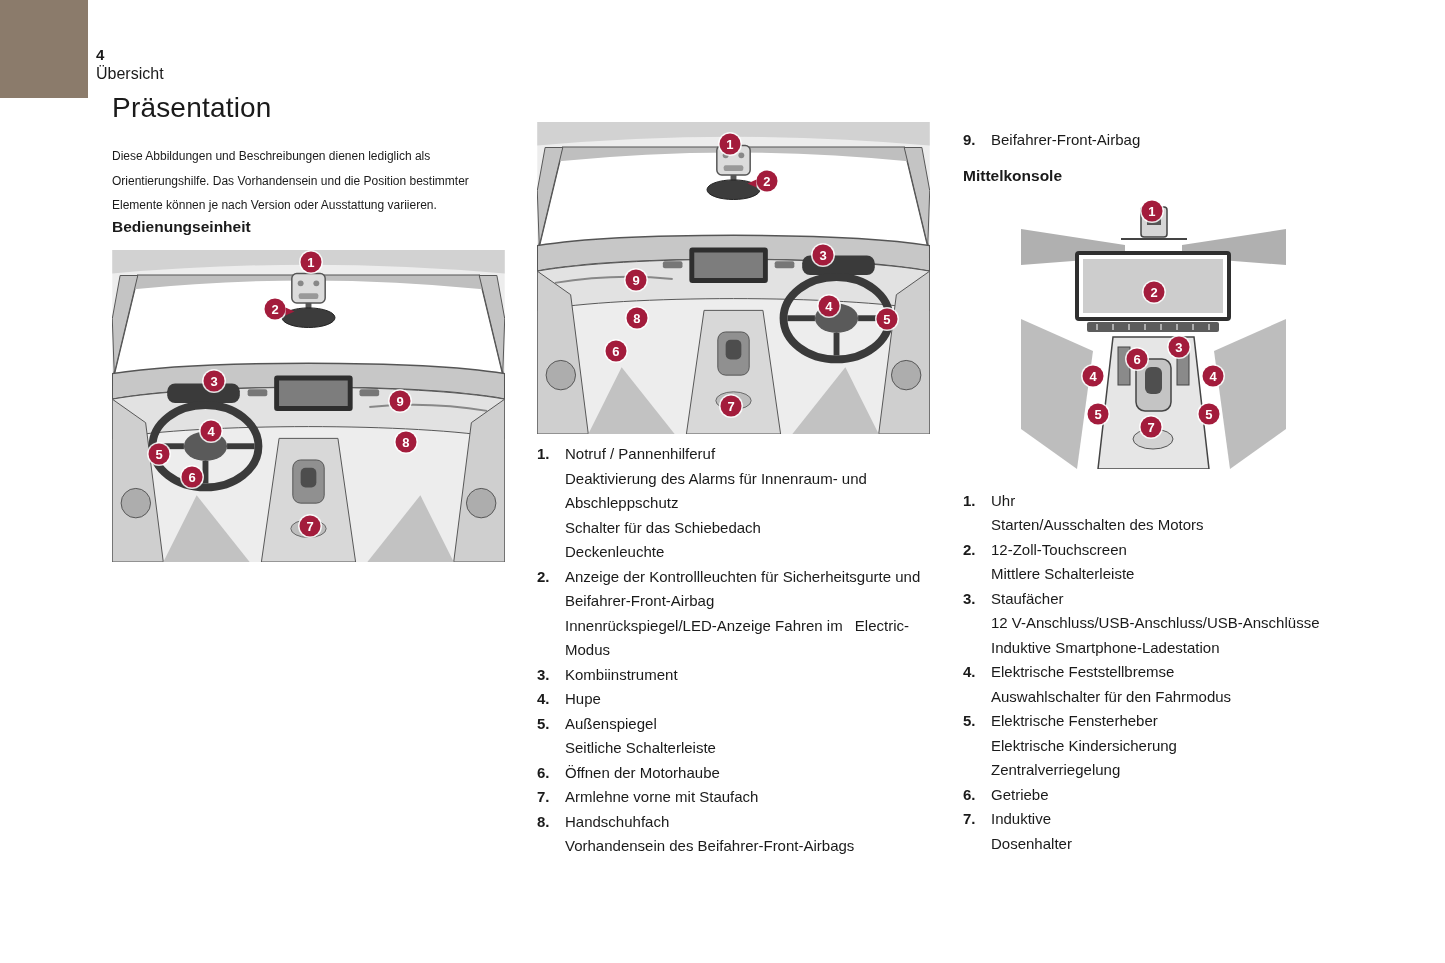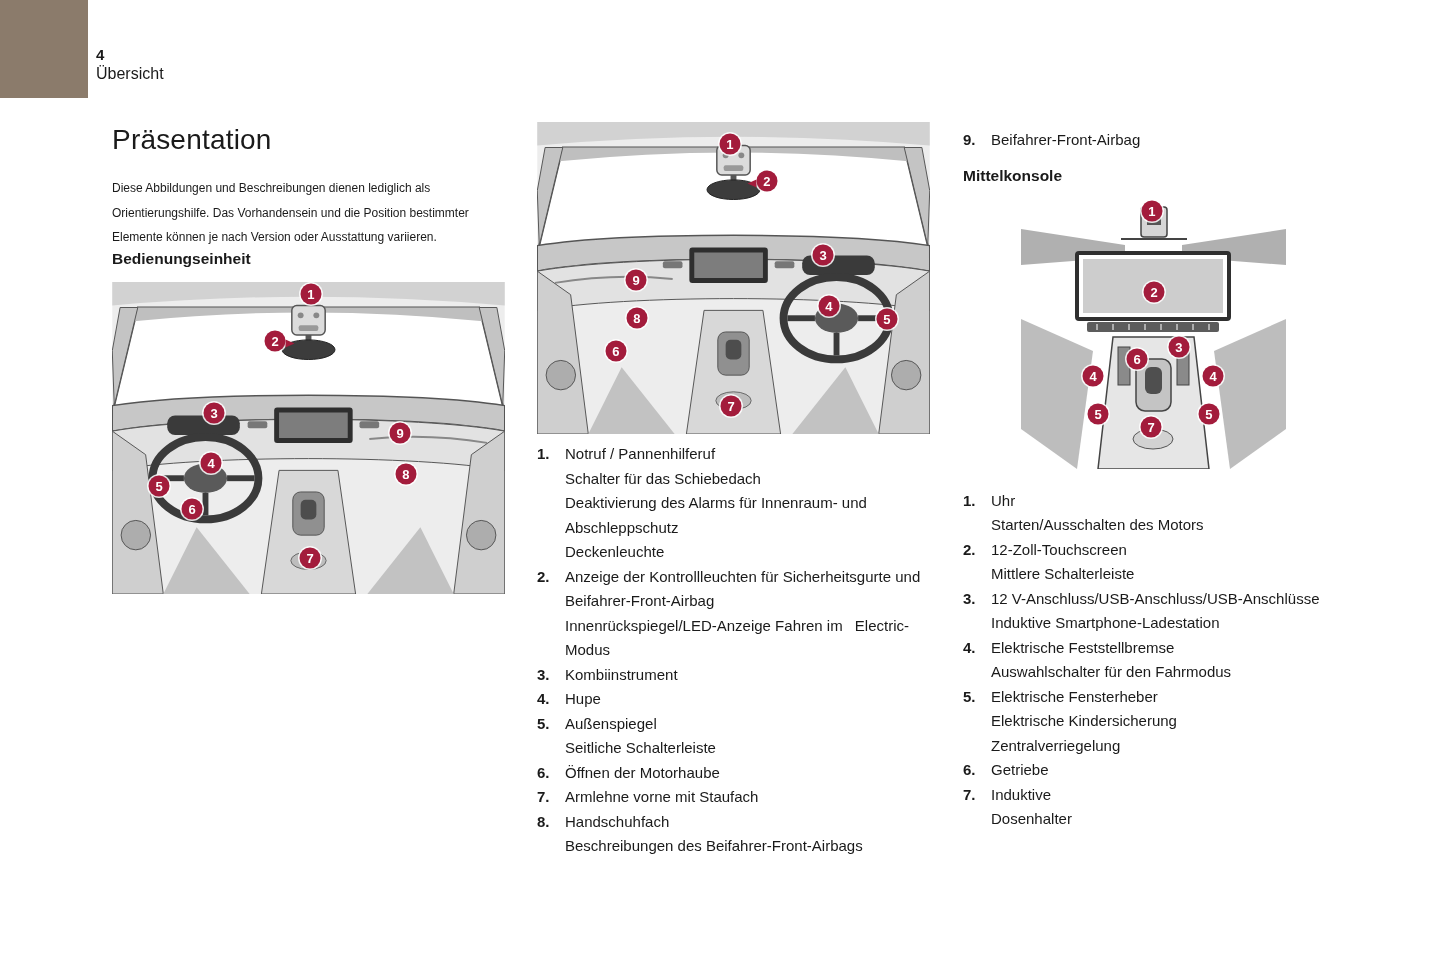--- a/index.html
+++ b/index.html
@@ -7,21 +7,21 @@
   body { background:#fff; font-family:"Liberation Sans","DejaVu Sans",sans-serif; color:var(--ink); }
   .page { position:relative; width:1445px; height:963px; background:#fff; overflow:hidden; }
 
   .corner-block { position:absolute; left:0; top:0; width:88px; height:98px; background:var(--corner); }
 
   .page-header { position:absolute; left:96px; top:46px; }
   .page-number { font-size:15px; font-weight:bold; }
   .section-title { font-size:16px; margin-top:2px; }
 
   .col { position:absolute; }
-  .col-left  { left:112px; top:124px; width:395px; }
+  .col-left  { left:112px; top:92px; width:395px; }
   .col-mid   { left:537px; top:108px; width:393px; }
   .col-right { left:963px; top:128px; width:382px; }
 
   h1.title { font-size:28px; font-weight:500; letter-spacing:.2px; line-height:1.15; margin-bottom:20px; }
   p.intro { font-size:12px; line-height:24.5px; }
   h2.subhead { font-size:15.5px; font-weight:bold; }
   .col-right h2.subhead { margin-top:14px; }
 
   .figure { position:relative; }
   .figure.dashboard { width:393px; height:312px; margin-top:14px; }
@@ -158,22 +158,22 @@
         <span class="callout" style="left: 20.1%; top: 73.5%;">6</span>
         <span class="callout" style="left: 49.4%; top: 91%;">7</span>
         <span class="callout" style="left: 25.4%; top: 62.8%;">8</span>
         <span class="callout" style="left: 25.2%; top: 50.5%;">9</span>
       </figure>
     <div class="list">
         <div class="li">
           <span class="num">1.</span>
           <div class="txt">
             <div class="line">Notruf / Pannenhilferuf</div>
+            <div class="line">Deaktivierung des Alarms für Innenraum- und Abschleppschutz</div>
             <div class="line">Schalter für das Schiebedach</div>
-            <div class="line">Deaktivierung des Alarms für Innenraum- und Abschleppschutz</div>
             <div class="line">Deckenleuchte</div>
           </div>
         </div>
         <div class="li">
           <span class="num">2.</span>
           <div class="txt">
             <div class="line">Anzeige der Kontrollleuchten für Sicherheitsgurte und Beifahrer-Front-Airbag</div>
             <div class="line">Innenrückspiegel/LED-Anzeige Fahren im <b>Electric</b>-Modus</div>
           </div>
         </div>
@@ -205,21 +205,21 @@
         <div class="li">
           <span class="num">7.</span>
           <div class="txt">
             <div class="line">Armlehne vorne mit Staufach</div>
           </div>
         </div>
         <div class="li">
           <span class="num">8.</span>
           <div class="txt">
             <div class="line">Handschuhfach</div>
-            <div class="line">Beschreibungen des Beifahrer-Front-Airbags</div>
+            <div class="line">Vorhandensein des Beifahrer-Front-Airbags</div>
           </div>
         </div>
       </div>
   </section>
 
   <section class="col col-right">
     <div class="list" style="margin-top:0">
         <div class="li">
           <span class="num">9.</span>
           <div class="txt">
@@ -253,20 +253,21 @@
         <div class="li">
           <span class="num">2.</span>
           <div class="txt">
             <div class="line">12-Zoll-Touchscreen</div>
             <div class="line">Mittlere Schalterleiste</div>
           </div>
         </div>
         <div class="li">
           <span class="num">3.</span>
           <div class="txt">
+            <div class="line">Staufächer</div>
             <div class="line">12 V-Anschluss/USB-Anschluss/USB-Anschlüsse</div>
             <div class="line">Induktive Smartphone-Ladestation</div>
           </div>
         </div>
         <div class="li">
           <span class="num">4.</span>
           <div class="txt">
             <div class="line">Elektrische Feststellbremse</div>
             <div class="line">Auswahlschalter für den Fahrmodus</div>
           </div>

